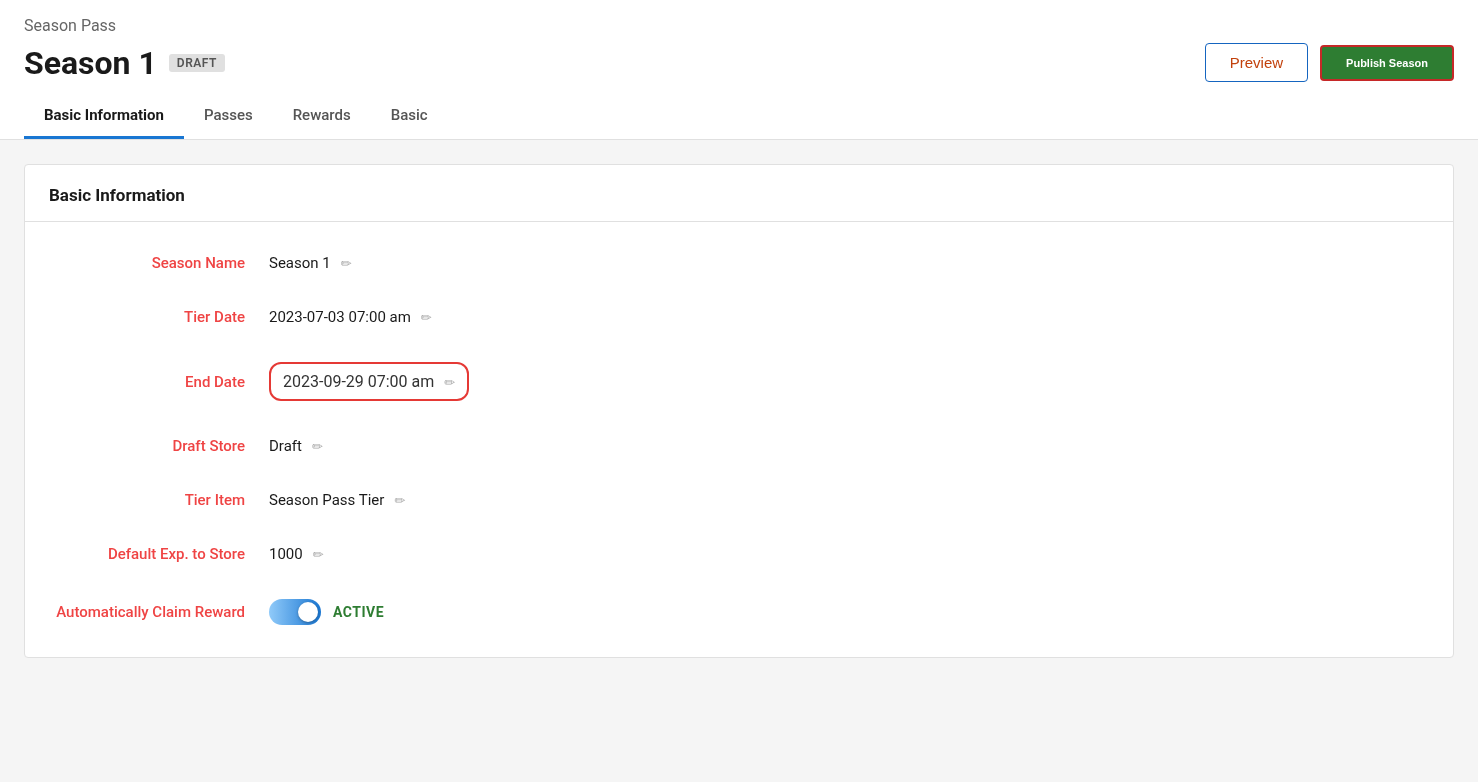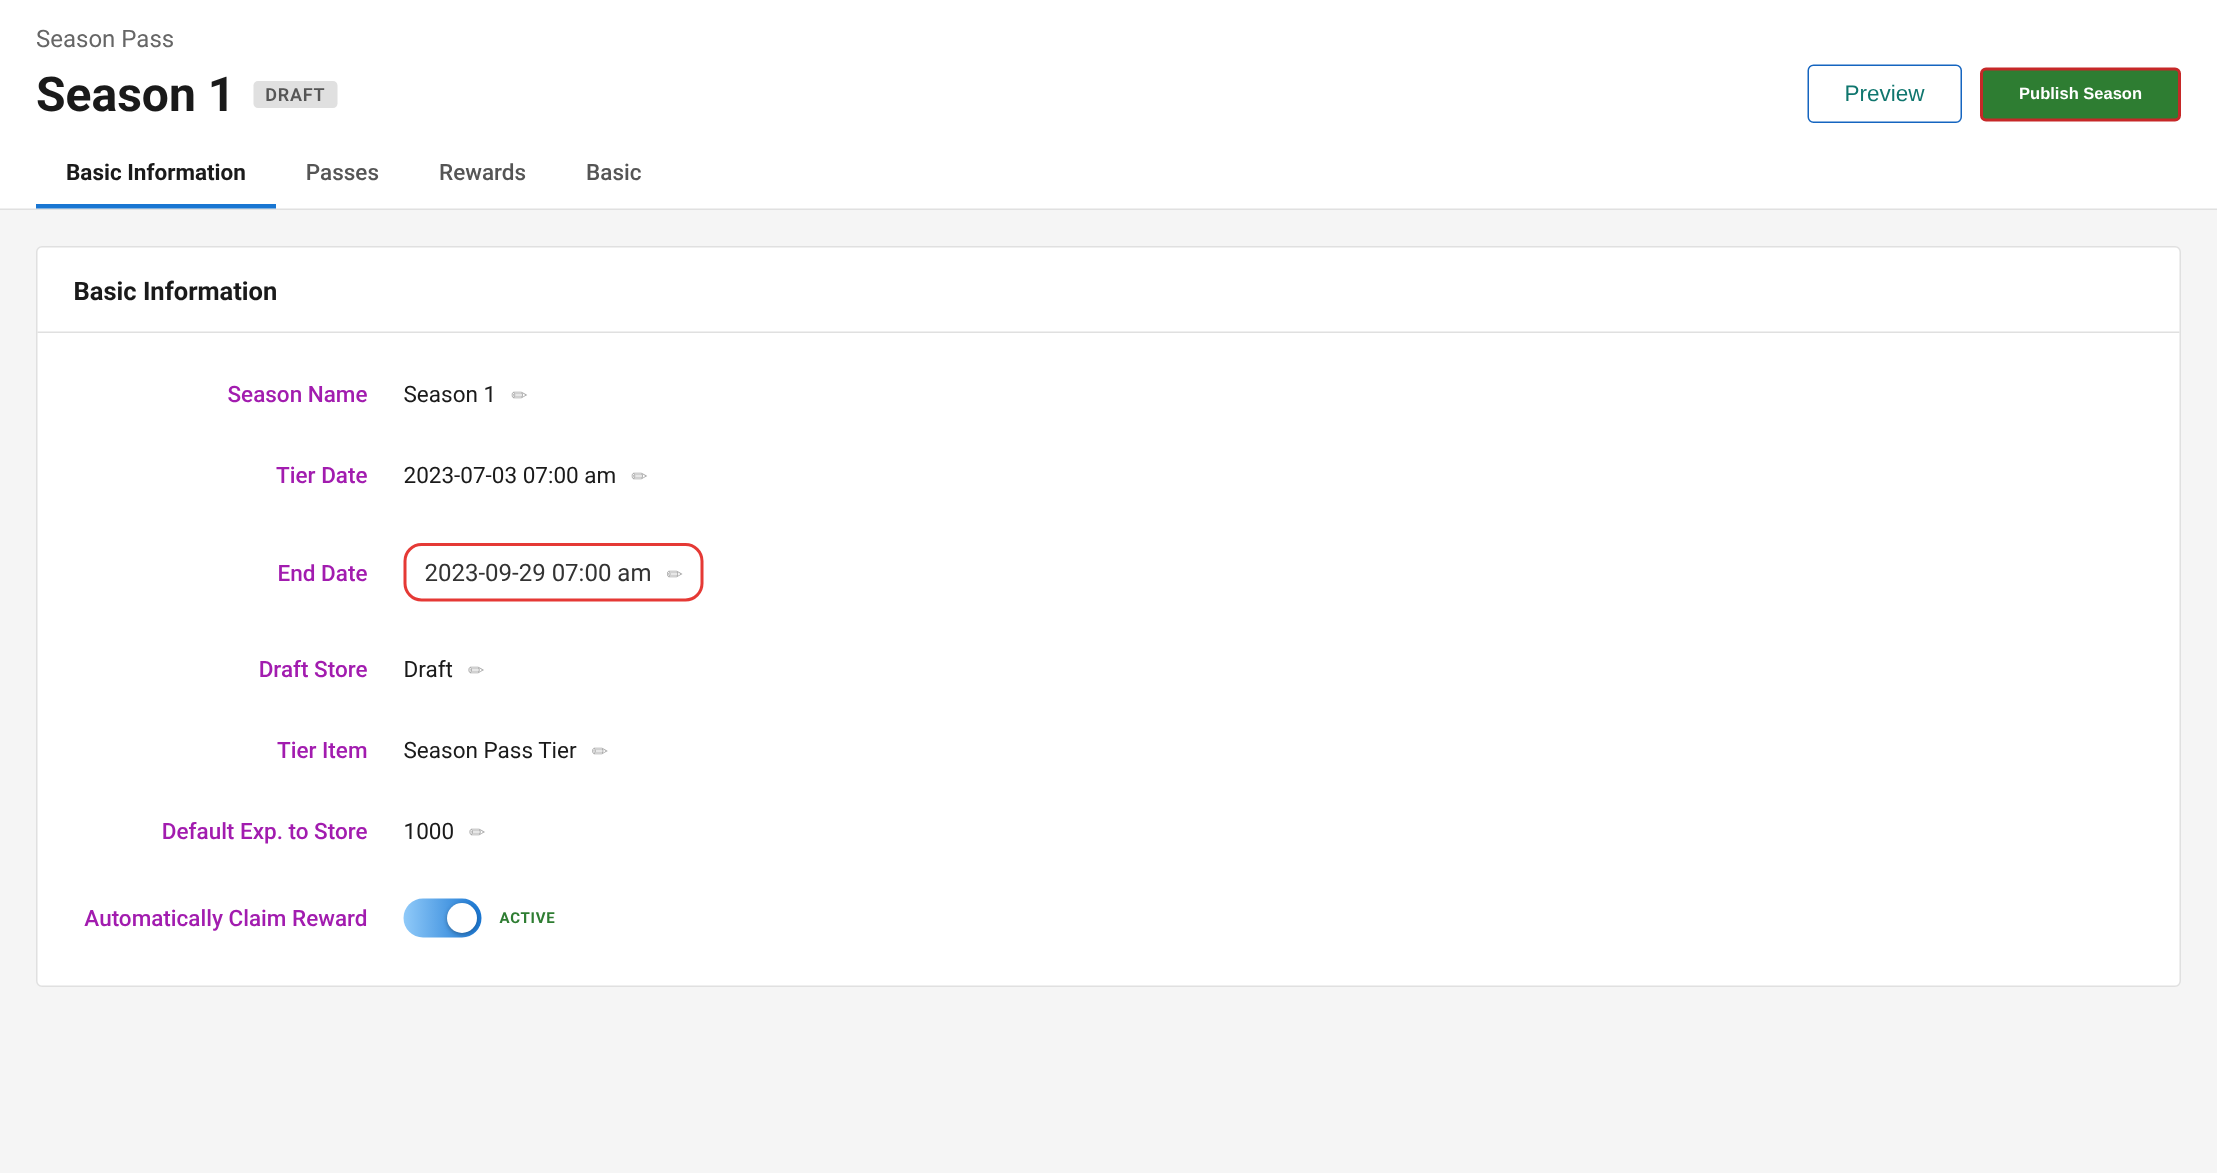--- a/index.html
+++ b/index.html
@@ -49,21 +49,21 @@
     .header-buttons {
       display: flex;
       gap: 12px;
       align-items: center;
     }
 
     .btn-preview {
       padding: 10px 24px;
       font-size: 15px;
       background: #fff;
-      color: #0f766e;
+      color: #c2410c;
       border: 1.5px solid #1565c0;
       border-radius: 4px;
       cursor: pointer;
       font-weight: 500;
     }
 
     .btn-publish {
       padding: 10px 24px;
       font-size: 11px;
       background: #2e7d32;
@@ -123,21 +123,21 @@
       margin-bottom: 36px;
     }
 
     .field-row:last-child {
       margin-bottom: 0;
     }
 
     .field-label {
       width: 220px;
       text-align: right;
-      color: #a21caf;
+      color: #ef4444;
       font-size: 15px;
       font-weight: 500;
       padding-right: 24px;
     }
 
     .field-value {
       display: flex;
       align-items: center;
       gap: 10px;
       font-size: 15px;
@@ -179,21 +179,21 @@
       right: 3px;
       width: 20px;
       height: 20px;
       background: #fff;
       border-radius: 50%;
       box-shadow: 0 1px 3px rgba(0,0,0,0.3);
     }
 
     .active-label {
       color: #2e7d32;
-      font-size: 10px;
+      font-size: 14px;
       font-weight: 700;
       letter-spacing: 0.5px;
     }
 
     .pencil-icon::before {
       content: '✏';
       font-size: 13px;
       color: #aaa;
     }
   </style>

